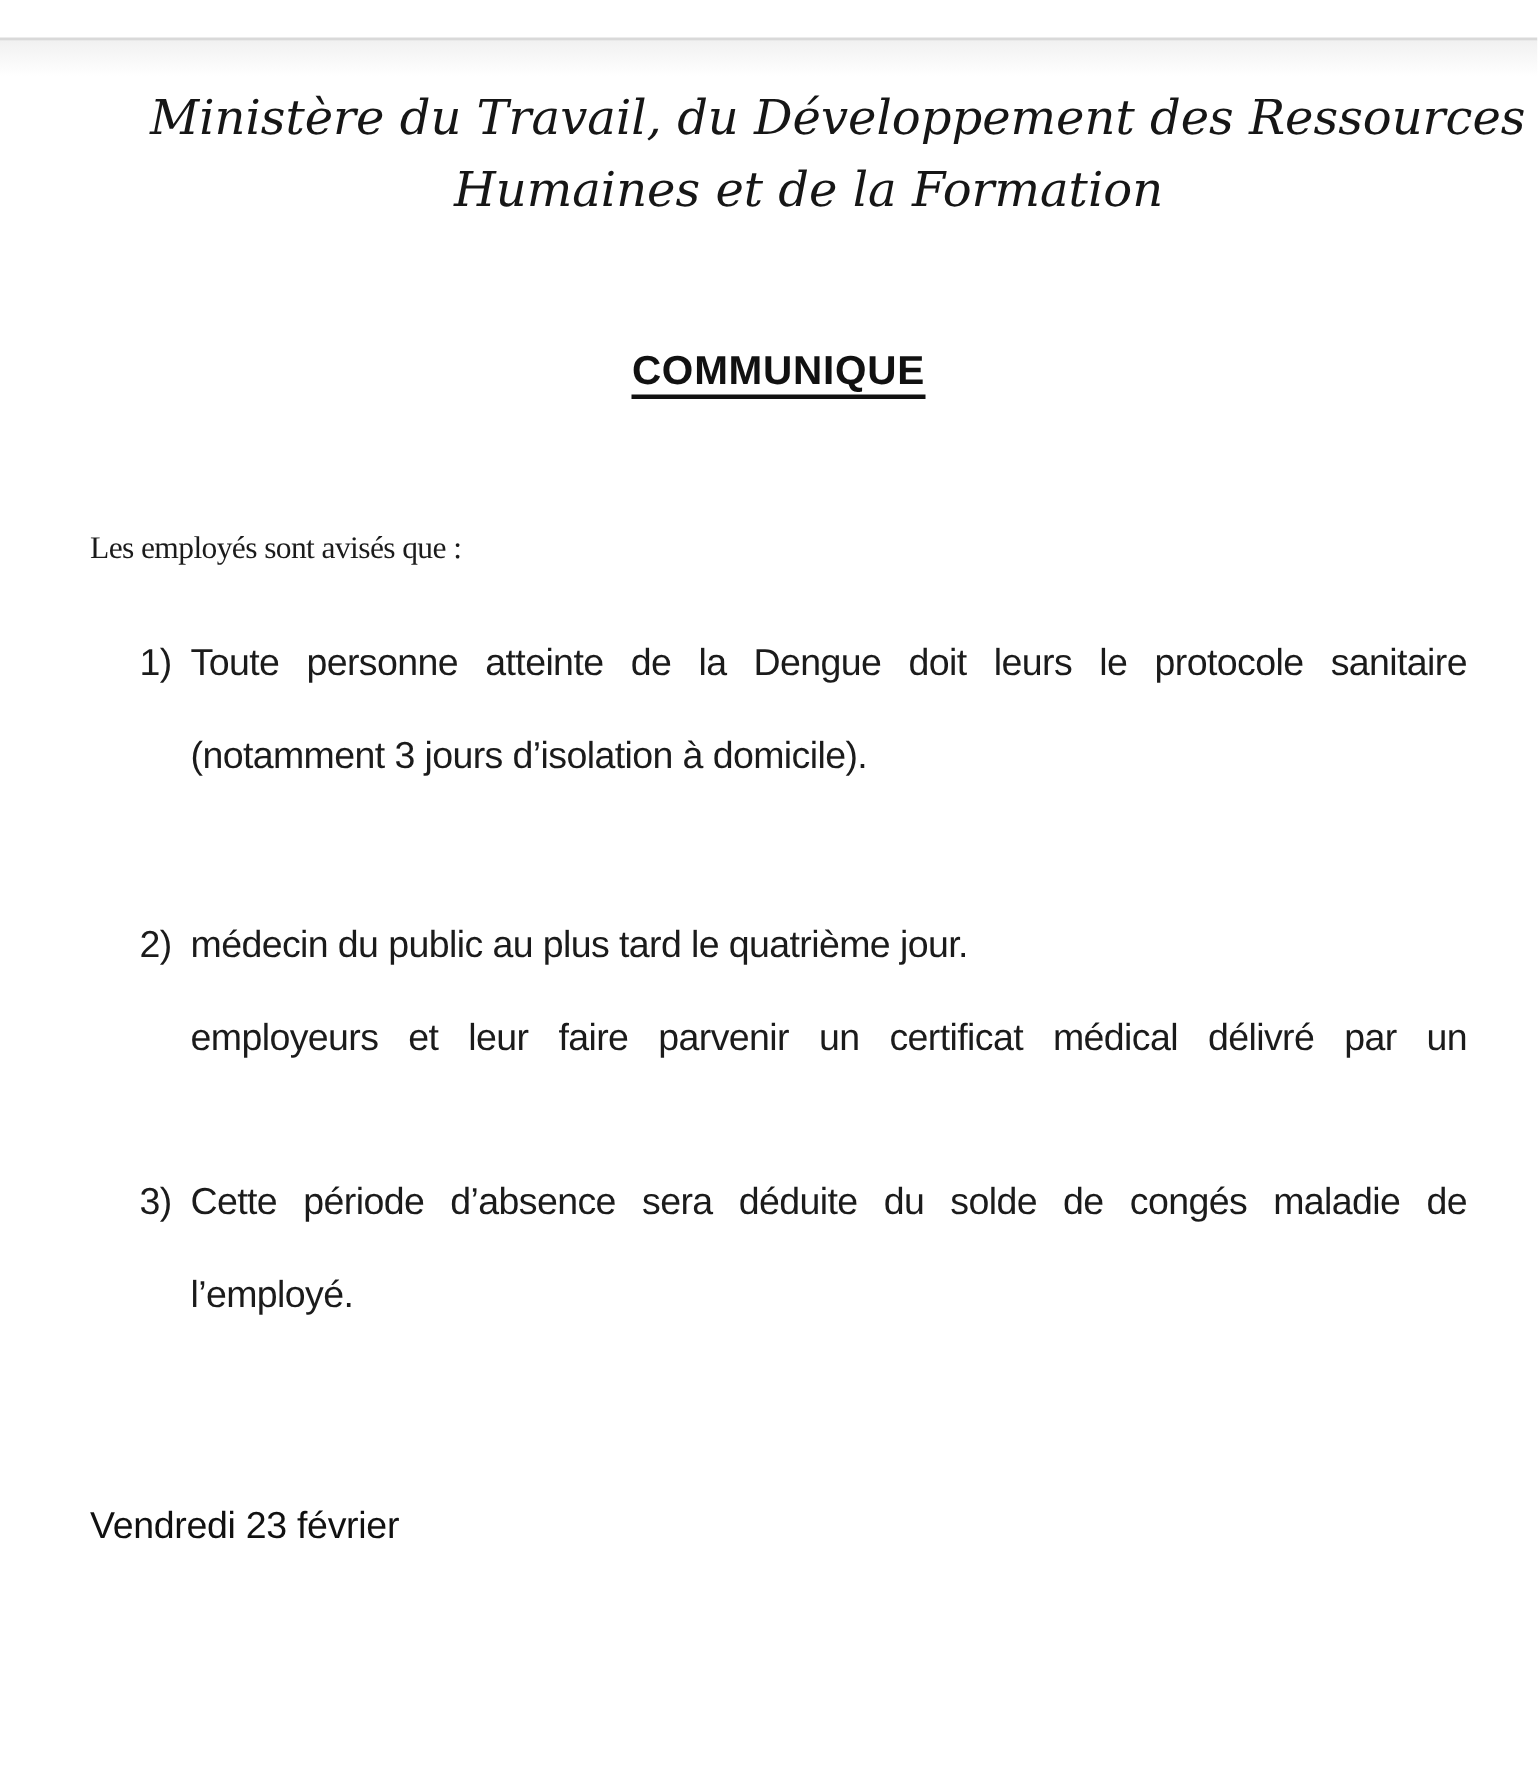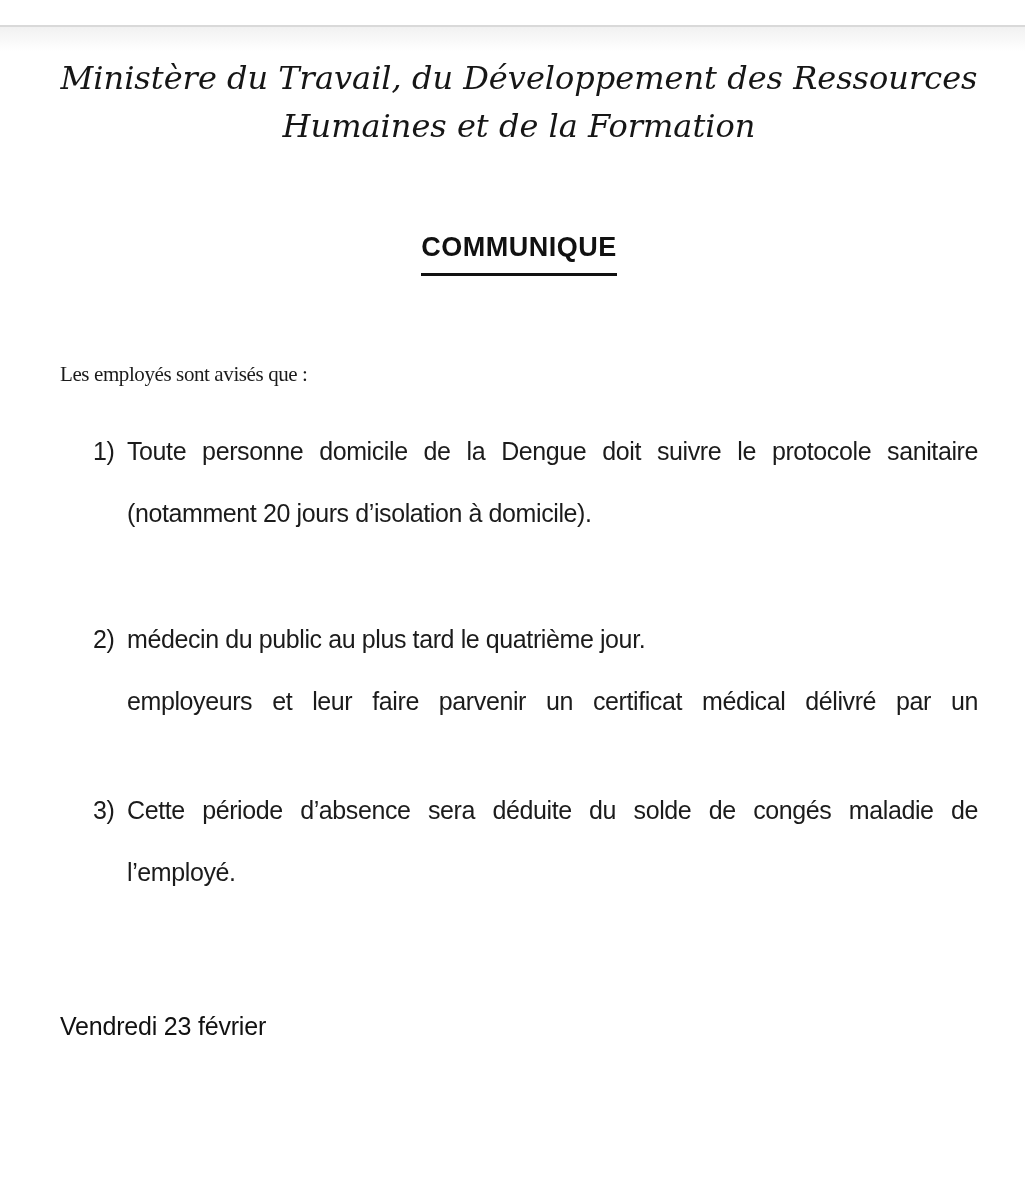--- a/index.html
+++ b/index.html
@@ -35,36 +35,36 @@
   
   .ministry {
     margin-top: 54px;
     text-align: center;
     font-family: "DejaVu Serif", "Liberation Serif", serif;
     font-style: italic;
     font-size: 32px;
     line-height: 48px;
     color: #161616;
   }
-  .ministry .mline { white-space: nowrap; }
+  .ministry .mline { white-space: nowrap; margin-left: 40px; }
 
   
   .heading {
     margin-top: 77px;
     text-align: center;
     font-size: 27px;
     font-weight: 700;
     line-height: 40px;
     letter-spacing: 0.5px;
     color: #111111;
   }
   .heading .underlined {
     display: inline-block;
     border-bottom: 3px solid #111111;
-    padding-bottom: 10px;
+    padding-bottom: 0;
     line-height: 31px;
   }
 
   .intro {
     margin-top: 67px;
     font-size: 21px;
     line-height: 62px;
     letter-spacing: -0.4px;
     font-family: Liberation Serif, serif;
   }
@@ -118,22 +118,22 @@
     </div>
 
     <div class="heading">
       <span class="underlined">COMMUNIQUE</span>
     </div>
 
     <p class="intro">Les employés sont avisés que :</p>
 
     <div class="item item-1">
       <span class="num">1)</span>
-      <div class="line just">Toute personne domicile de la Dengue doit suivre le protocole sanitaire</div>
-      <div class="line">(notamment 20 jours d’isolation à domicile).</div>
+      <div class="line just">Toute personne atteinte de la Dengue doit leurs le protocole sanitaire</div>
+      <div class="line">(notamment 3 jours d’isolation à domicile).</div>
     </div>
 
     <div class="item item-2">
       <span class="num">2)</span>
       <div class="line">médecin du public au plus tard le quatrième jour.</div>
       <div class="line just">employeurs et leur faire parvenir un certificat médical délivré par un</div>
     </div>
 
     <div class="item item-3">
       <span class="num">3)</span>

